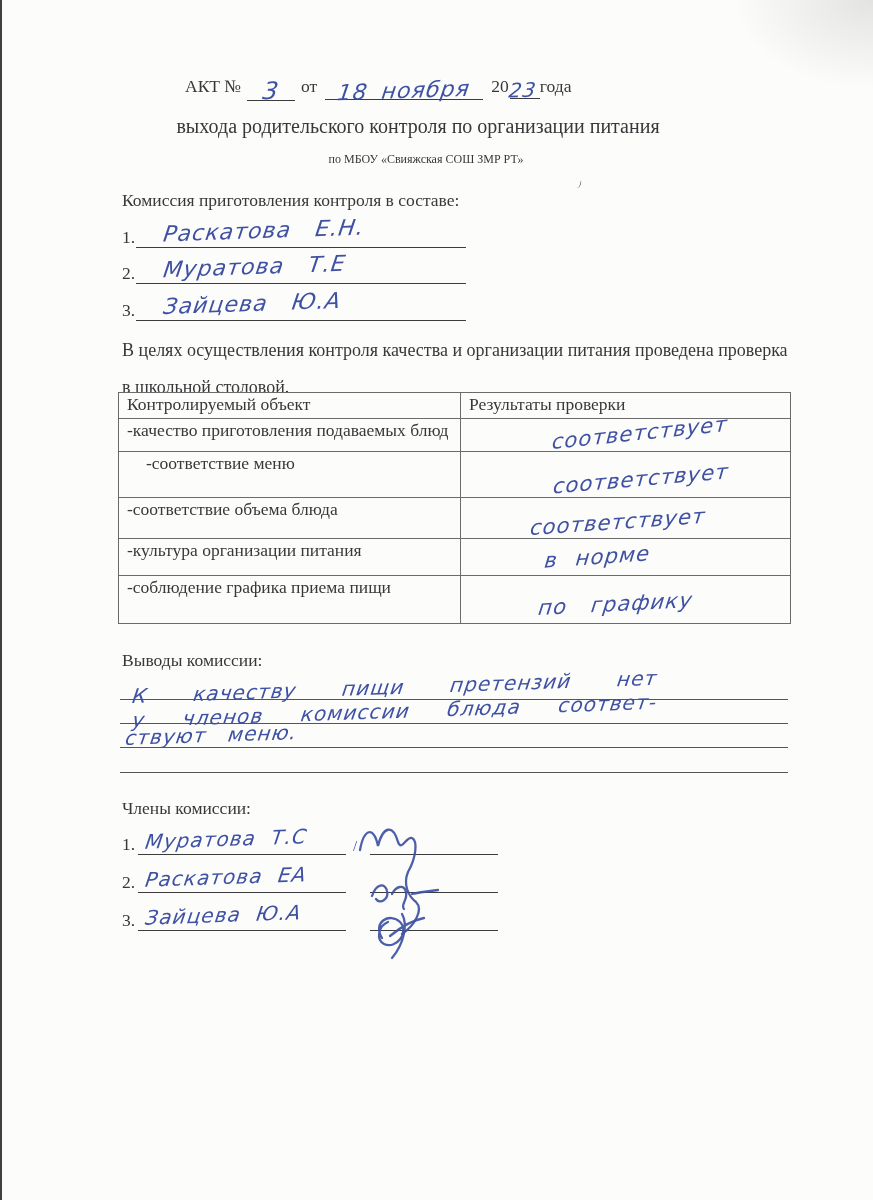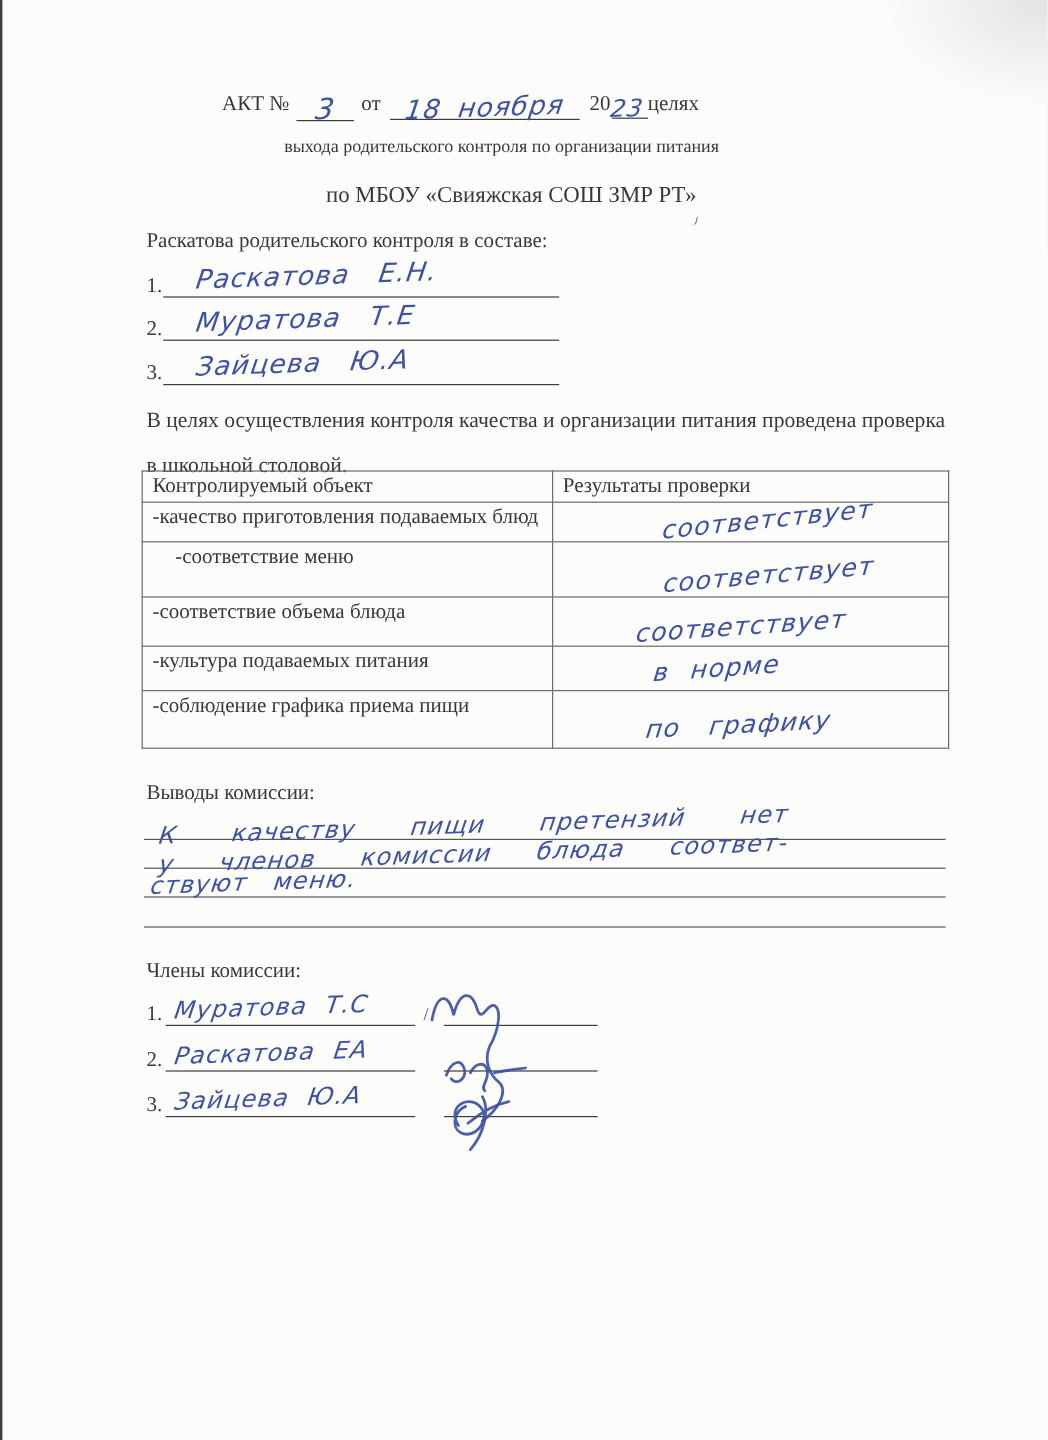--- a/index.html
+++ b/index.html
@@ -47,22 +47,22 @@
     border-bottom:1.6px solid #3c3c3c;
     text-align:center;
     position:relative;
   }
   .blank-num{width:48px;margin:0 6px;}
   .blank-num .hw{font-size:24px;position:relative;top:5px;}
   .blank-date{width:158px;margin:0 8px;}
   .blank-date .hw{font-size:22px;position:relative;top:4px;word-spacing:6px;}
   .blank-year{width:30px;margin:0 0 0 1px;}
   .blank-year .hw{font-size:20px;position:relative;top:4px;left:-2px;}
-  .subtitle1{position:absolute;top:115px;left:0;width:836px;text-align:center;font-size:15px;}
-  .subtitle2{position:absolute;top:152px;left:0;width:852px;text-align:center;font-size:19px;}
+  .subtitle1{position:absolute;top:115px;left:0;width:836px;text-align:center;font-size:20px;}
+  .subtitle2{position:absolute;top:152px;left:0;width:852px;text-align:center;font-size:12px;}
   .scan-artifact{
     position:absolute;left:575px;top:180px;width:5px;height:8px;
     border-right:1.6px solid #4c4c55;border-radius:0 0 60% 0;
     transform:rotate(12deg);opacity:.8;
   }
   
   .commission-label{position:absolute;top:190px;left:122px;font-size:17.5px;}
   .member-row{position:absolute;left:122px;display:flex;align-items:flex-end;font-size:17px;}
   .member-row .num{width:14px;}
   .member-row .m-line{
@@ -139,28 +139,28 @@
   <div class="page-edge-left"></div>
   <div class="corner-shade"></div>
 
   <div class="title-line">
     <span class="printed">АКТ №</span>
     <span class="blank blank-num"><span class="hw">3</span></span>
     <span class="printed">от</span>
     <span class="blank blank-date"><span class="hw">18 ноября</span></span>
     <span class="printed">20</span>
     <span class="blank blank-year"><span class="hw">23</span></span>
-    <span class="printed">целях</span>
+    <span class="printed">года</span>
   </div>
 
   <div class="subtitle1 printed">выхода родительского контроля по организации питания</div>
   <div class="subtitle2 printed">по МБОУ «Свияжская СОШ ЗМР РТ»</div>
   <div class="scan-artifact"></div>
 
-  <div class="commission-label printed">Раскатова родительского контроля в составе:</div>
+  <div class="commission-label printed">Комиссия приготовления контроля в составе:</div>
 
   <div class="member-row m-row-1">
     <span class="num printed">1.</span>
     <span class="m-line"><span class="hw">Раскатова Е.Н.</span></span>
   </div>
   <div class="member-row m-row-2">
     <span class="num printed">2.</span>
     <span class="m-line"><span class="hw">Муратова Т.Е</span></span>
   </div>
   <div class="member-row m-row-3">
@@ -186,21 +186,21 @@
       </tr>
       <tr class="r2">
         <td>-соответствие меню</td>
         <td class="res"><span class="hw">соответствует</span></td>
       </tr>
       <tr class="r3">
         <td>-соответствие объема блюда</td>
         <td class="res"><span class="hw">соответствует</span></td>
       </tr>
       <tr class="r4">
-        <td>-культура подаваемых питания</td>
+        <td>-культура организации питания</td>
         <td class="res"><span class="hw">в норме</span></td>
       </tr>
       <tr class="r5">
         <td>-соблюдение графика приема пищи</td>
         <td class="res"><span class="hw">по графику</span></td>
       </tr>
     </tbody>
   </table>
 
   <div class="conclusions-label printed">Выводы комиссии:</div>

